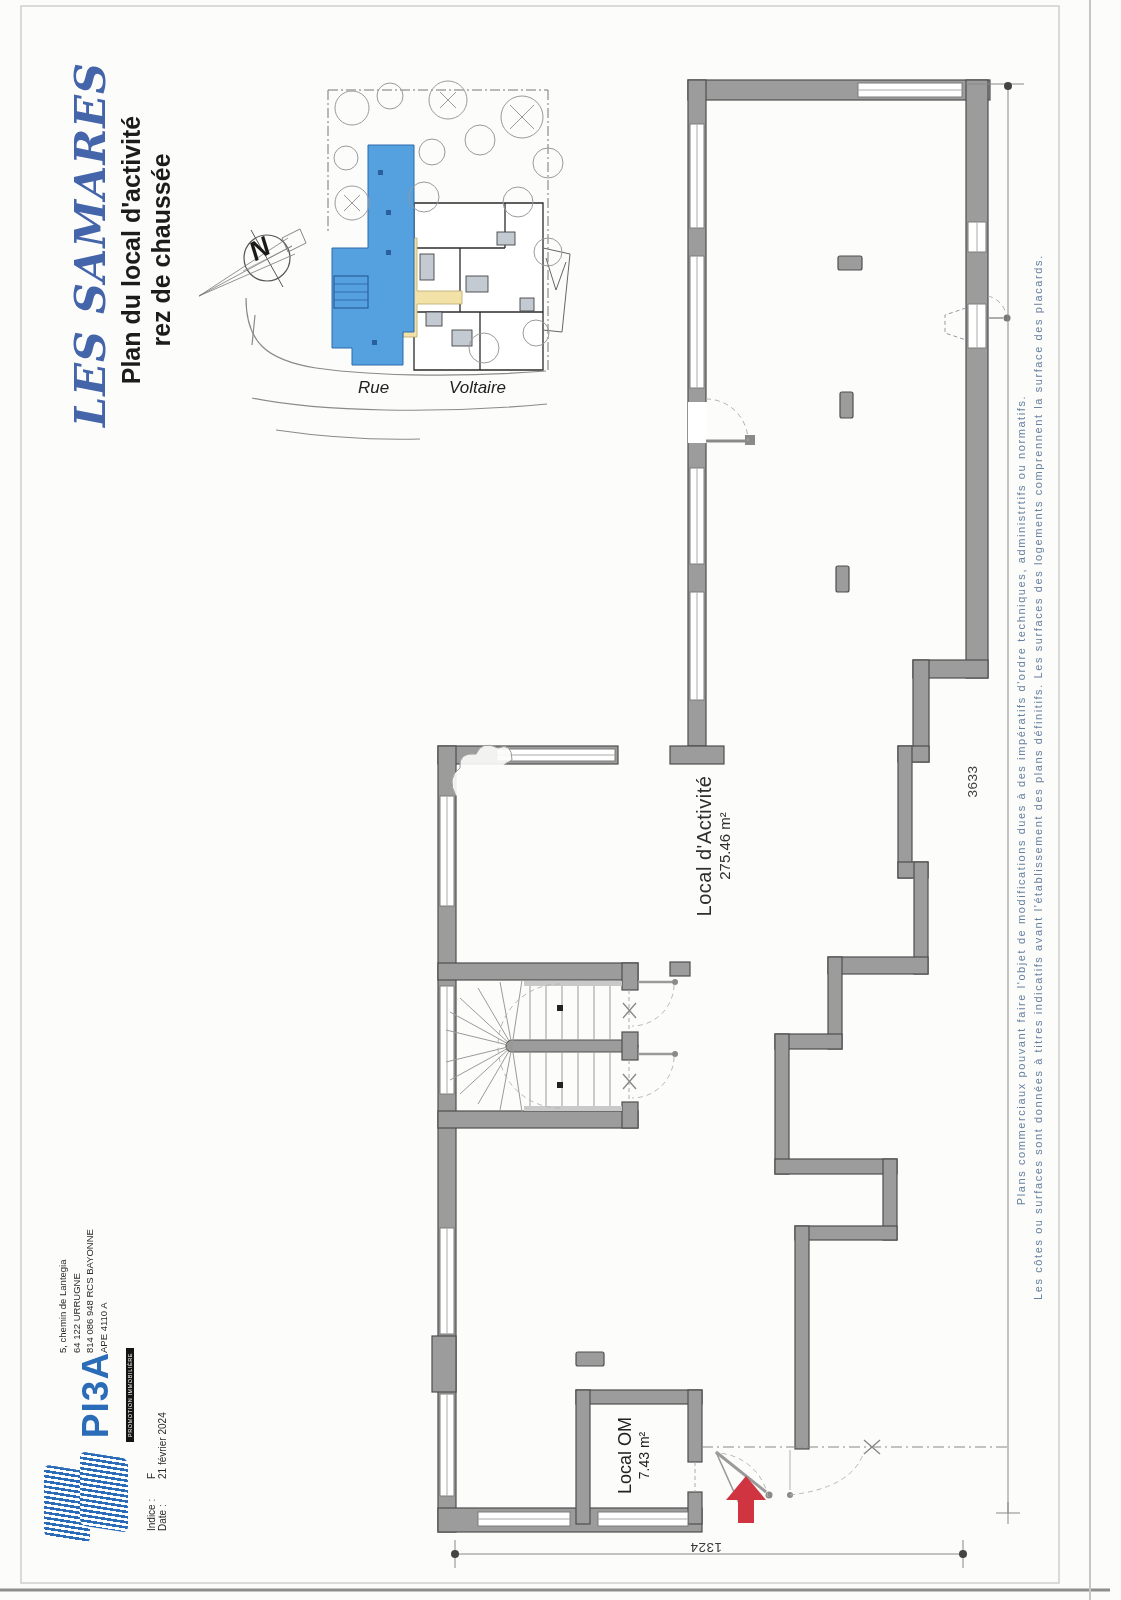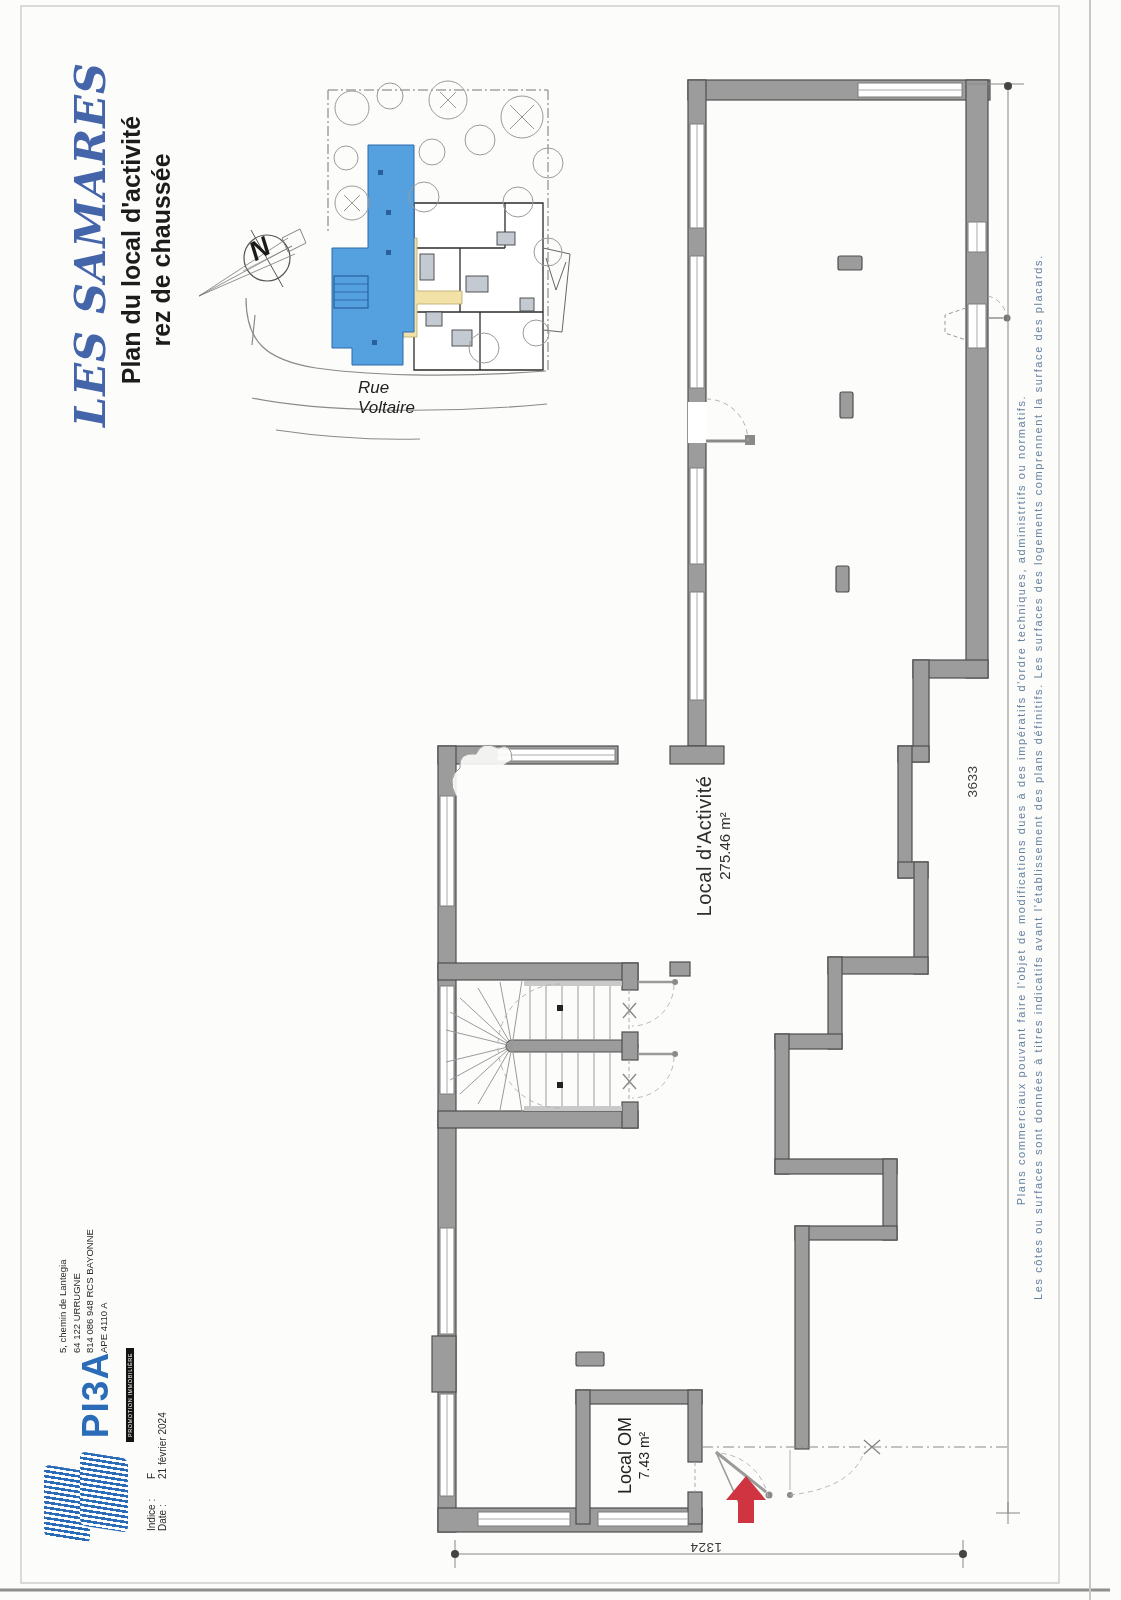--- a/index.html
+++ b/index.html
@@ -305,21 +305,21 @@
       <circle cx="963" cy="1554" r="4" fill="#444" stroke="none"></circle>
     </g>
   </svg>
 
   <div class="abs rot-ccw title-script" style="left:-90px;top:222px;width:360px;text-align:center;">LES SAMARES</div>
   <div class="abs rot-ccw subtitle center-lines" style="left:-34px;top:220px;width:360px;">
     <div>Plan du local d'activité</div>
     <div>rez de chaussée</div>
   </div>
 
-  <div class="abs street" style="left:358px;top:378px;width:148px;flex-direction:column;">
+  <div class="abs street" style="left:358px;top:378px;width:148px;">
     <span>Rue</span>
     <span>Voltaire</span>
   </div>
   <div class="abs compass-n" style="left:250px;top:234px;transform:rotate(-28deg);">N</div>
 
   <div class="abs rot-ccw room-label center-lines" style="left:613px;top:826px;width:200px;">
     <div class="l1">Local d'Activité</div>
     <div class="l2">275.46 m²</div>
   </div>
   <div class="abs rot-ccw om-label center-lines" style="left:563px;top:1437px;width:140px;">

